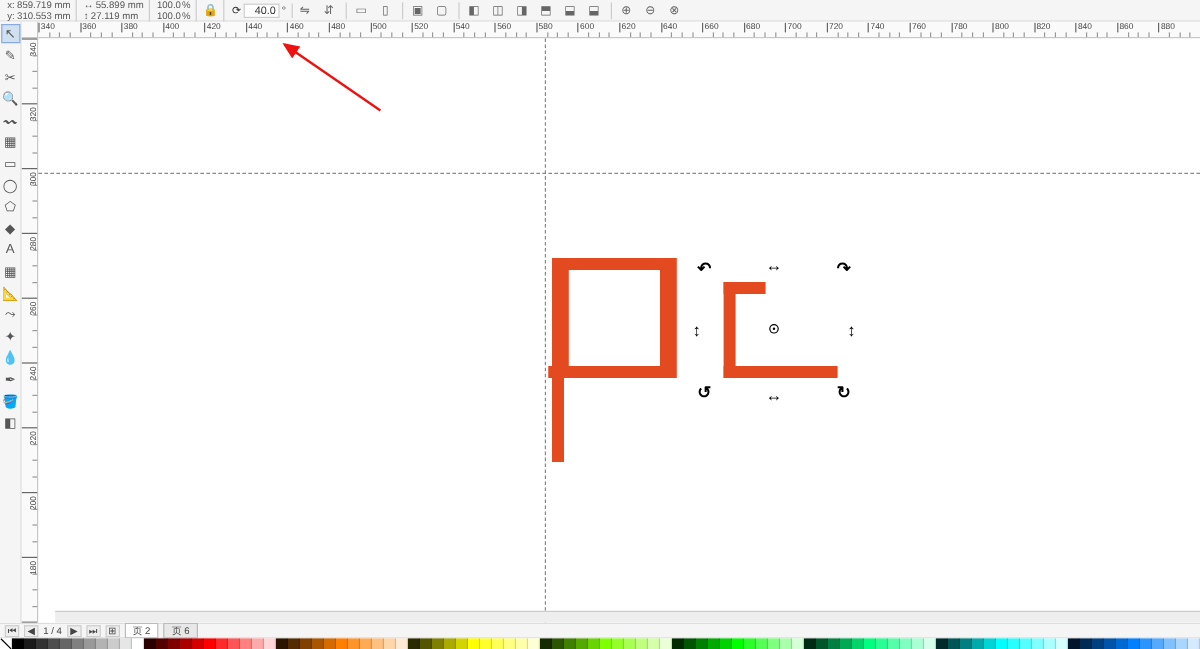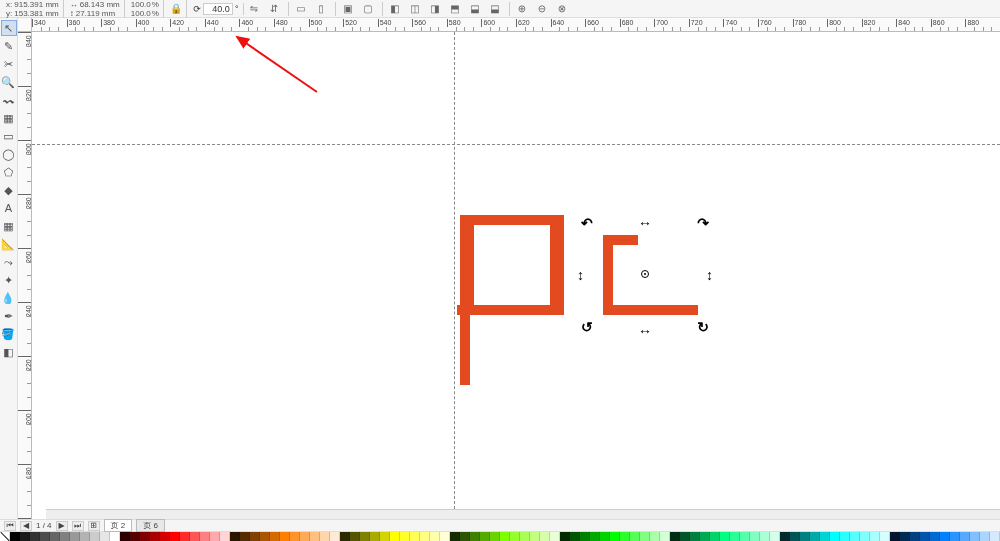--- a/index.html
+++ b/index.html
@@ -286,31 +286,31 @@
     border-top: 1px solid #ccc;
   }
 </style>
 </head>
 <body>
 
 <div class="top-bar">
   <div class="coord-group">
     <div class="coord-row">
         <span>x:</span>
-        <span>915.391 mm</span>
+        <span>859.719 mm</span>
       </div>
     <div class="coord-row">
         <span>y:</span>
-        <span>153.381 mm</span>
+        <span>310.553 mm</span>
       </div>
   </div>
   <div class="size-group">
     <div class="coord-row">
         <span>↔</span>
-        <span>68.143 mm</span>
+        <span>55.899 mm</span>
       </div>
     <div class="coord-row">
         <span>↕</span>
         <span>27.119 mm</span>
       </div>
   </div>
   <div class="scale-group">
     <div class="scale-row">
         <span>100.0</span>
         <span>%</span>

